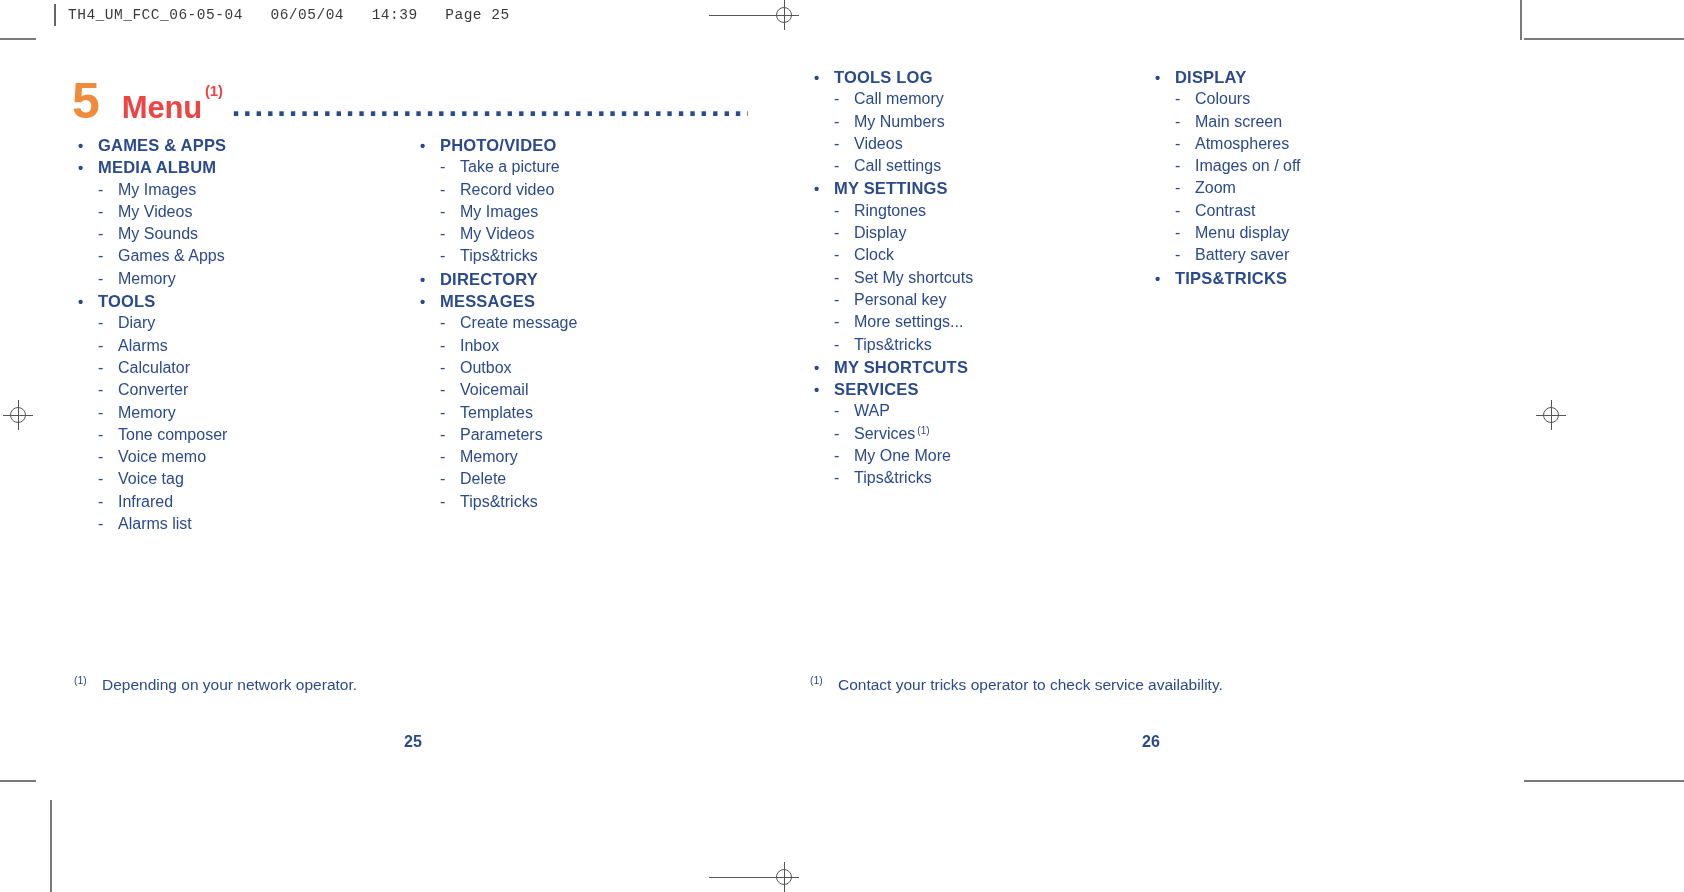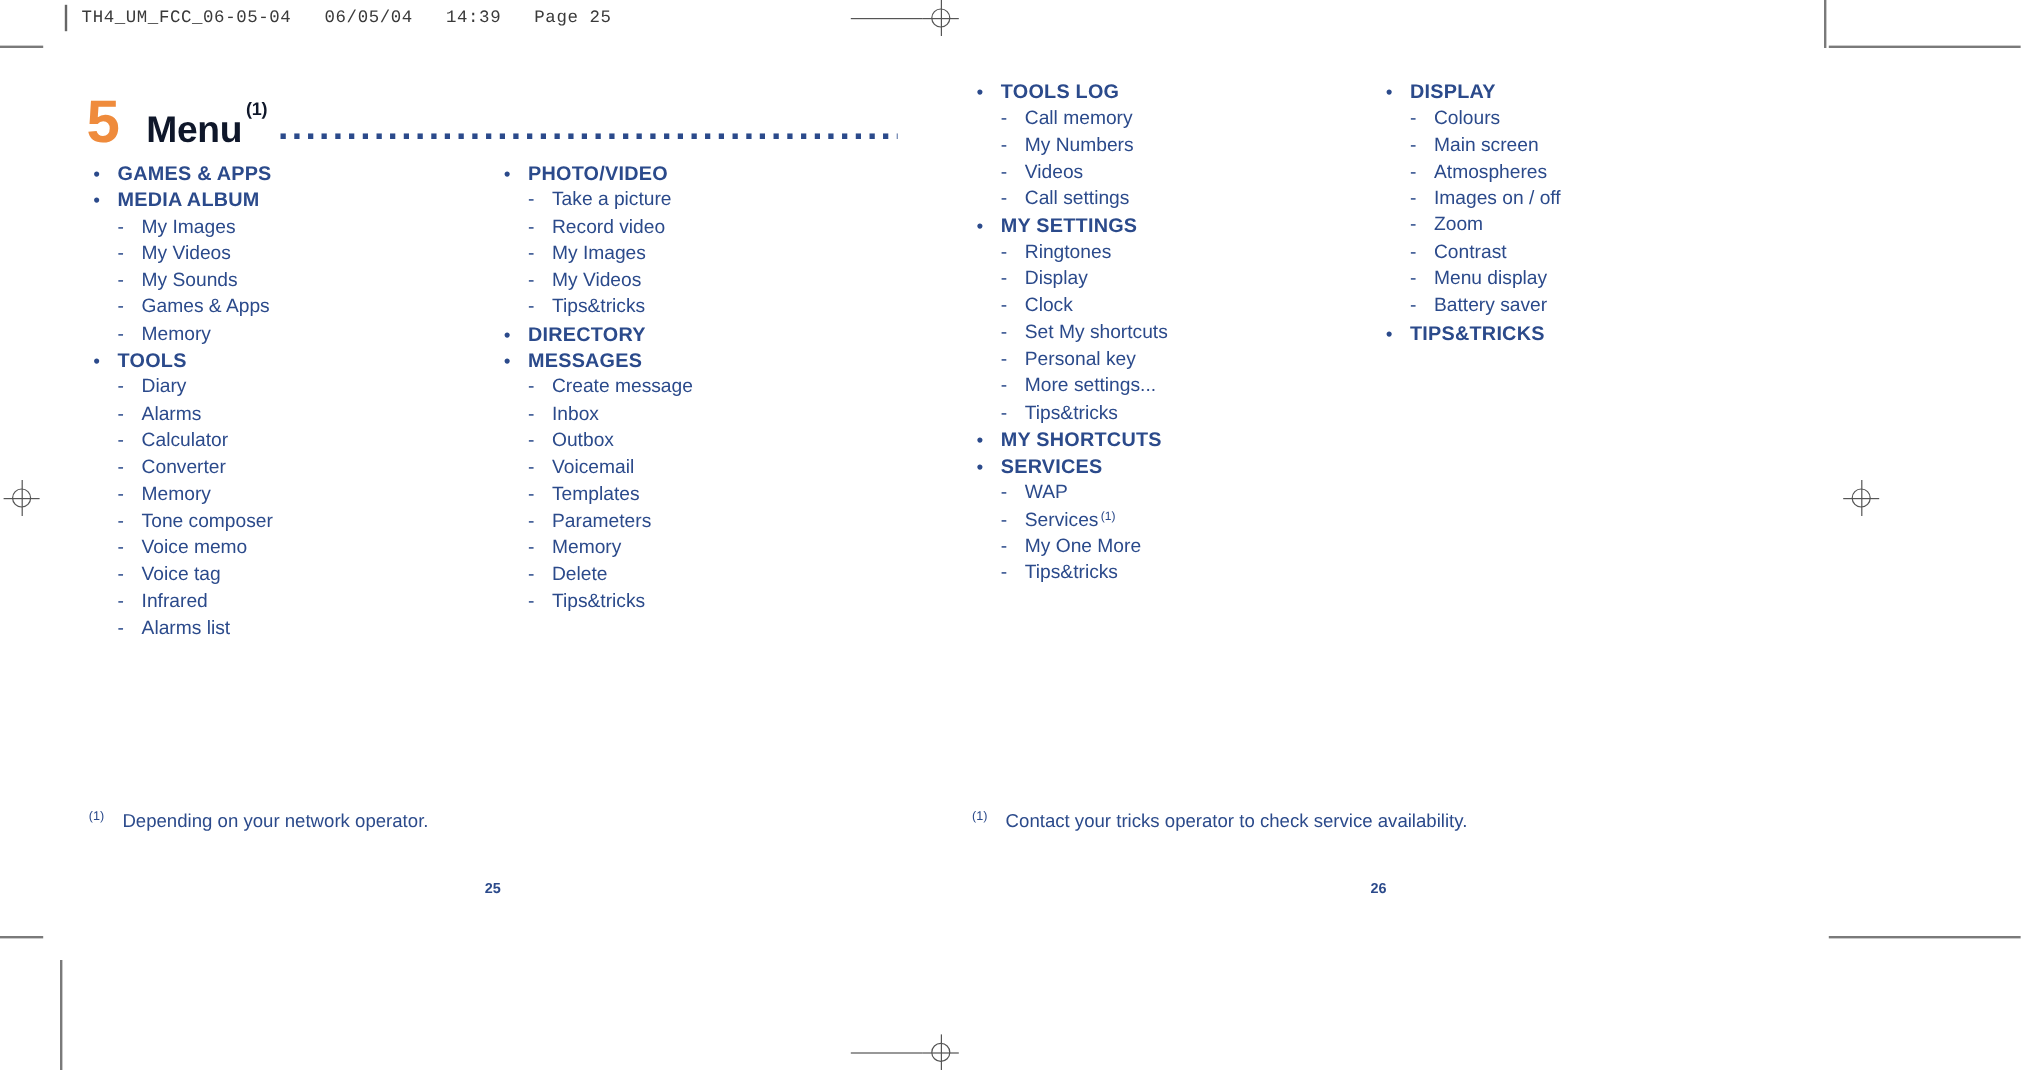--- a/index.html
+++ b/index.html
@@ -99,21 +99,21 @@
     font-family: "Liberation Sans", sans-serif;
     font-size: 50px;
     font-weight: bold;
     color: #ef8b3c;
     line-height: 1;
     margin-right: 22px;
   }
   .chapter-title {
     font-size: 31px;
     font-weight: bold;
-    color: #0f172a;
+    color: #ef4444;
     line-height: 1;
     letter-spacing: -0.2px;
   }
   .chapter-sup {
     font-size: 15px;
     font-weight: bold;
     vertical-align: super;
     position: relative;
     top: -11px;
     left: 3px;
@@ -207,21 +207,21 @@
     position: relative;
     top: -6px;
     width: 28px;
     flex: 0 0 28px;
   }
   .footnote-left  { left: 74px;  top: 676px; }
   .footnote-right { left: 810px; top: 676px; }
 
   .page-number {
     position: absolute;
-    font-size: 12px;
+    font-size: 16px;
     font-weight: bold;
     color: #2b4a8b;
   }
   .page-number-left  { left: 404px;  top: 733px; }
   .page-number-right { left: 1142px; top: 733px; }
 </style>
 </head>
 <body>
 
 <div class="prepress-header">

